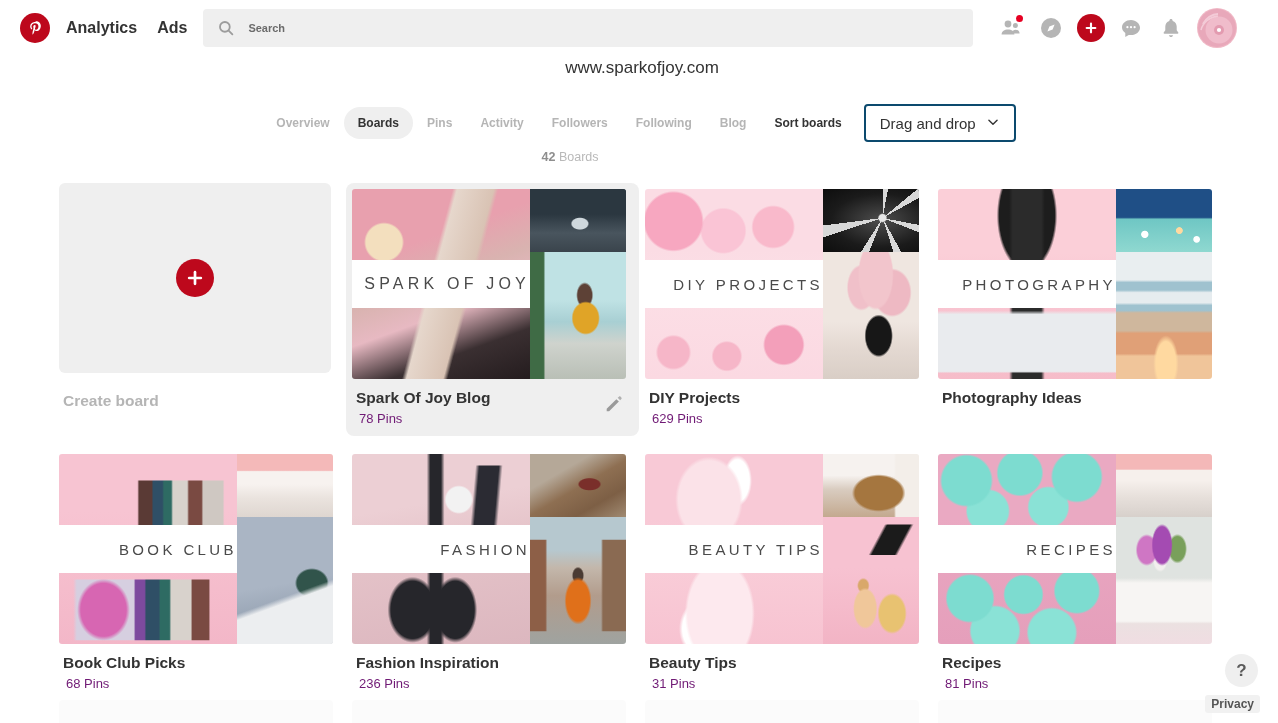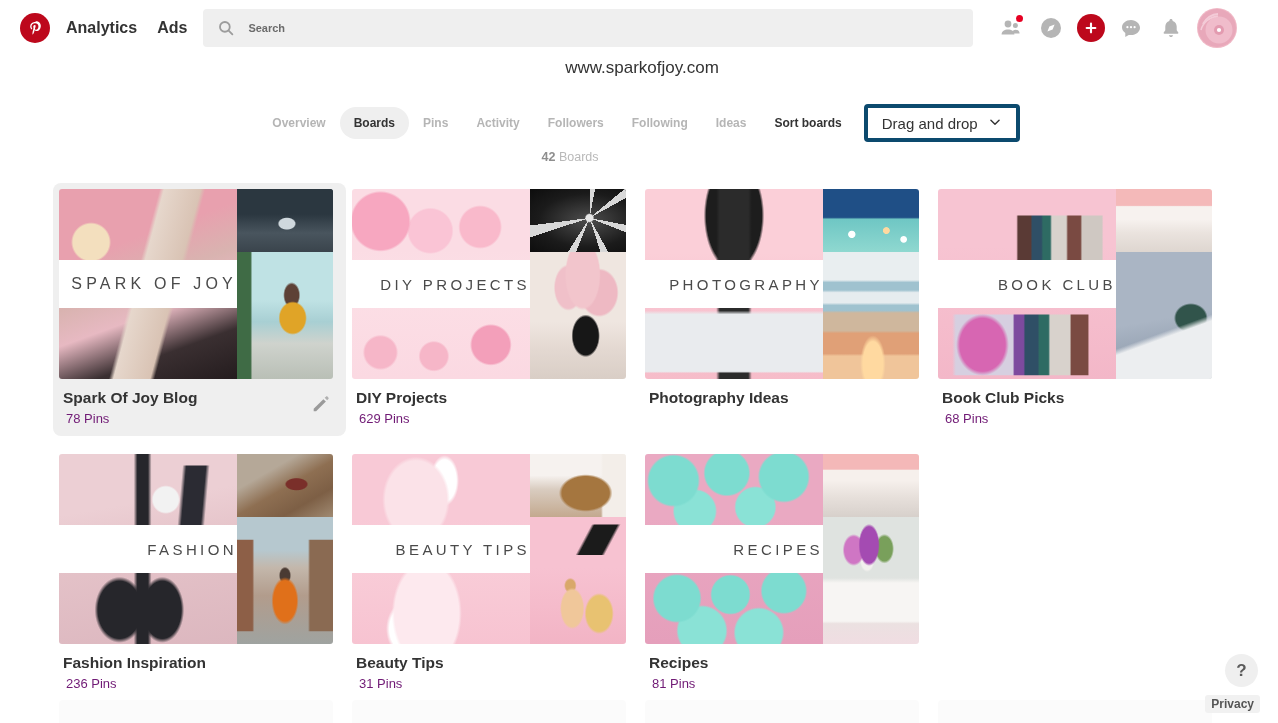--- a/index.html
+++ b/index.html
@@ -93,21 +93,21 @@
   .tab {
     font-size: 12px; font-weight: bold; color: #b5b5b5;
     padding: 9px 14px; border-radius: 20px;
     cursor: pointer; white-space: nowrap;
   }
   .tab.active { color: #333333; background: #efefef; }
   .tab.plain { color: #333333; font-weight: bold; }
   .sort-select {
     margin-left: 8px;
     height: 38px; min-width: 140px;
-    border: 4px solid #0c4a6e; border-radius: 4px;
+    border: 2px solid #0c4a6e; border-radius: 4px;
     background: #ffffff;
     display: flex; align-items: center; justify-content: center;
     gap: 10px; padding: 0 14px;
     font-size: 15px; color: #333333;
     cursor: pointer; white-space: nowrap;
   }
 
   .board-count {
     position: absolute; top: 150px; left: 0; width: 1140px;
     text-align: center;
@@ -311,40 +311,51 @@
   <span>www.sparkofjoy.com</span>
 </div>
 
 <div class="tabs">
   <div class="tab">Overview</div>
   <div class="tab active">Boards</div>
   <div class="tab">Pins</div>
   <div class="tab">Activity</div>
   <div class="tab">Followers</div>
   <div class="tab">Following</div>
-  <div class="tab">Ideas</div>
+  <div class="tab">Blog</div>
   <div class="tab plain">Sort boards</div>
 
   <div class="sort-select">
     <span>Drag and drop</span>
     <span>
       <svg width="14" height="14" viewBox="0 0 24 24" fill="none" stroke="#333333" stroke-width="2.4" stroke-linecap="round" stroke-linejoin="round">
         <polyline points="5,9 12,16 19,9"></polyline>
       </svg>
     </span>
   </div>
 </div>
 
 <div class="board-count">
   <b>42</b>
   <span>Boards</span>
 </div>
 
 <div class="grid">
 
+  <div class="cell">
+    <div class="create-card">
+      <span class="create-plus">
+        <svg width="20" height="20" viewBox="0 0 24 24" stroke="#ffffff" stroke-width="3.2" stroke-linecap="round">
+          <line x1="12" y1="5" x2="12" y2="19"></line>
+          <line x1="5" y1="12" x2="19" y2="12"></line>
+        </svg>
+      </span>
+    </div>
+    <div class="create-label">Create board</div>
+  </div>
 
   <div class="cell">
     <div class="board-card hovered">
       <div class="thumb">
         <div class="big">
           <div class="ph" style="background:
                radial-gradient(circle at 18% 28%, #f3dfbe 0 9%, transparent 10%),
                linear-gradient(160deg,#e8a0ae 0 30%, #d9b3b0 48%, #e7b9c2 62%, #3a2f31 80%, #241c1e 100%);"></div>
           <div class="ph" style="background:
                linear-gradient(105deg, transparent 44%, #e6d7cc 46%, #d9c3b4 62%, transparent 64%);"></div>

